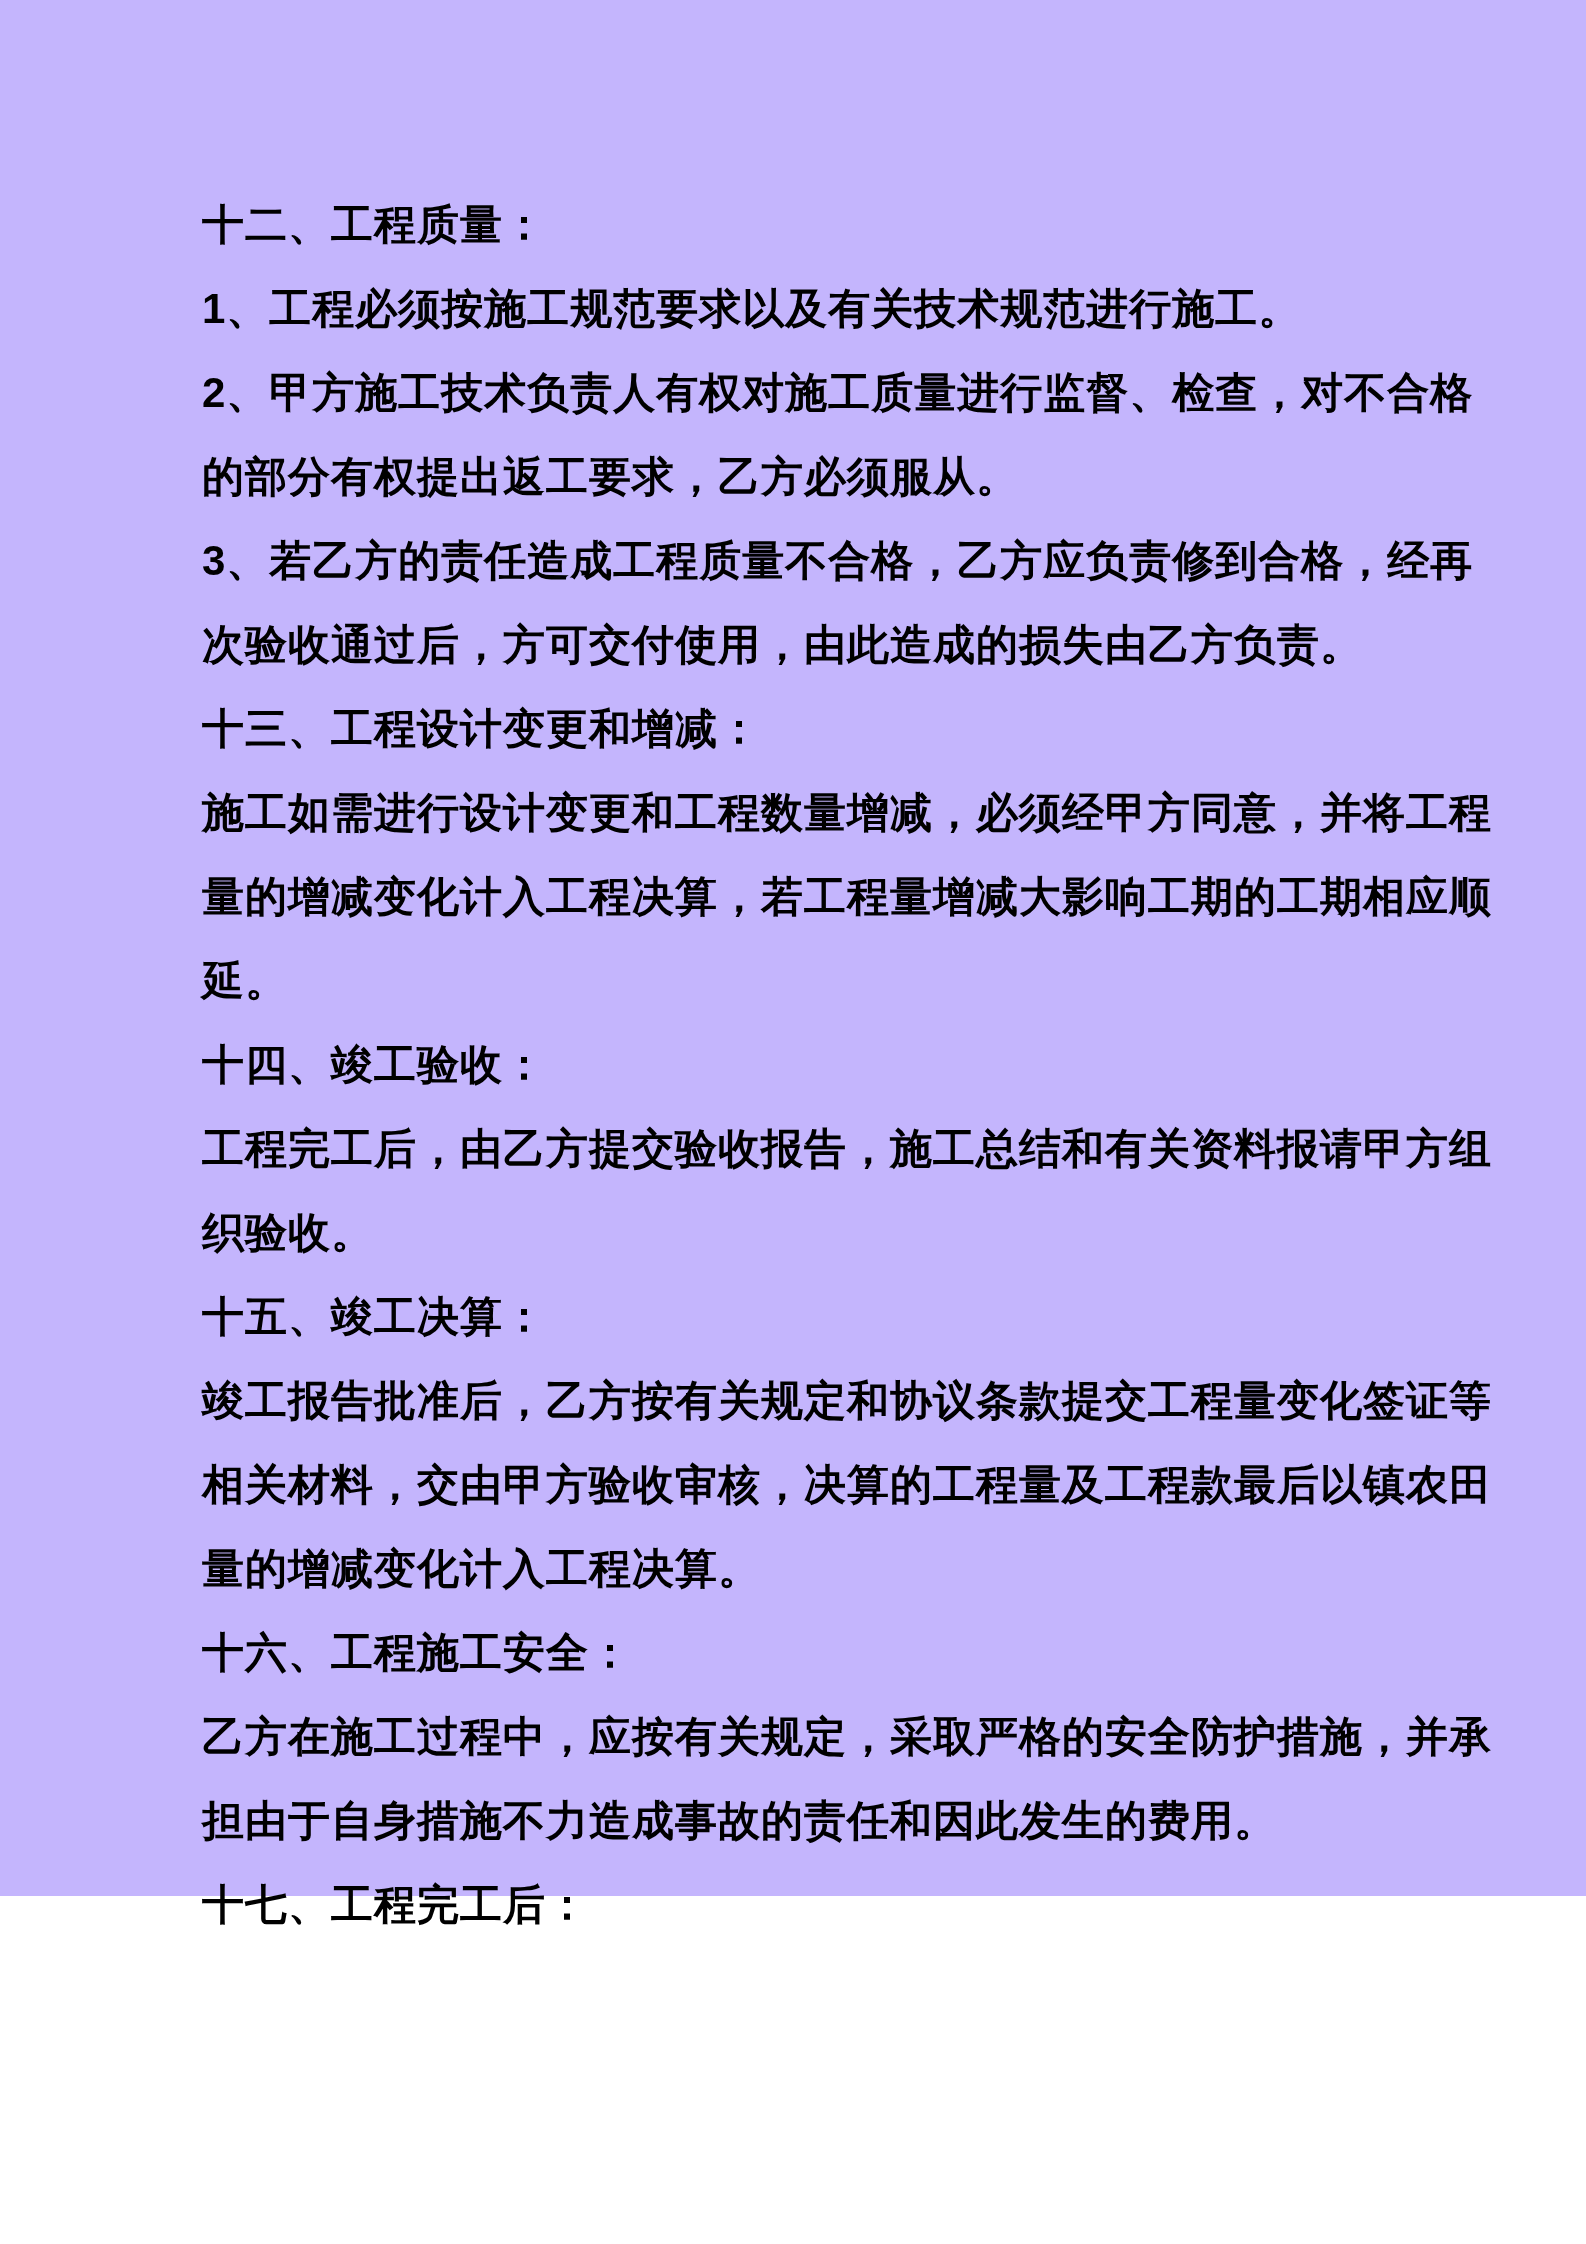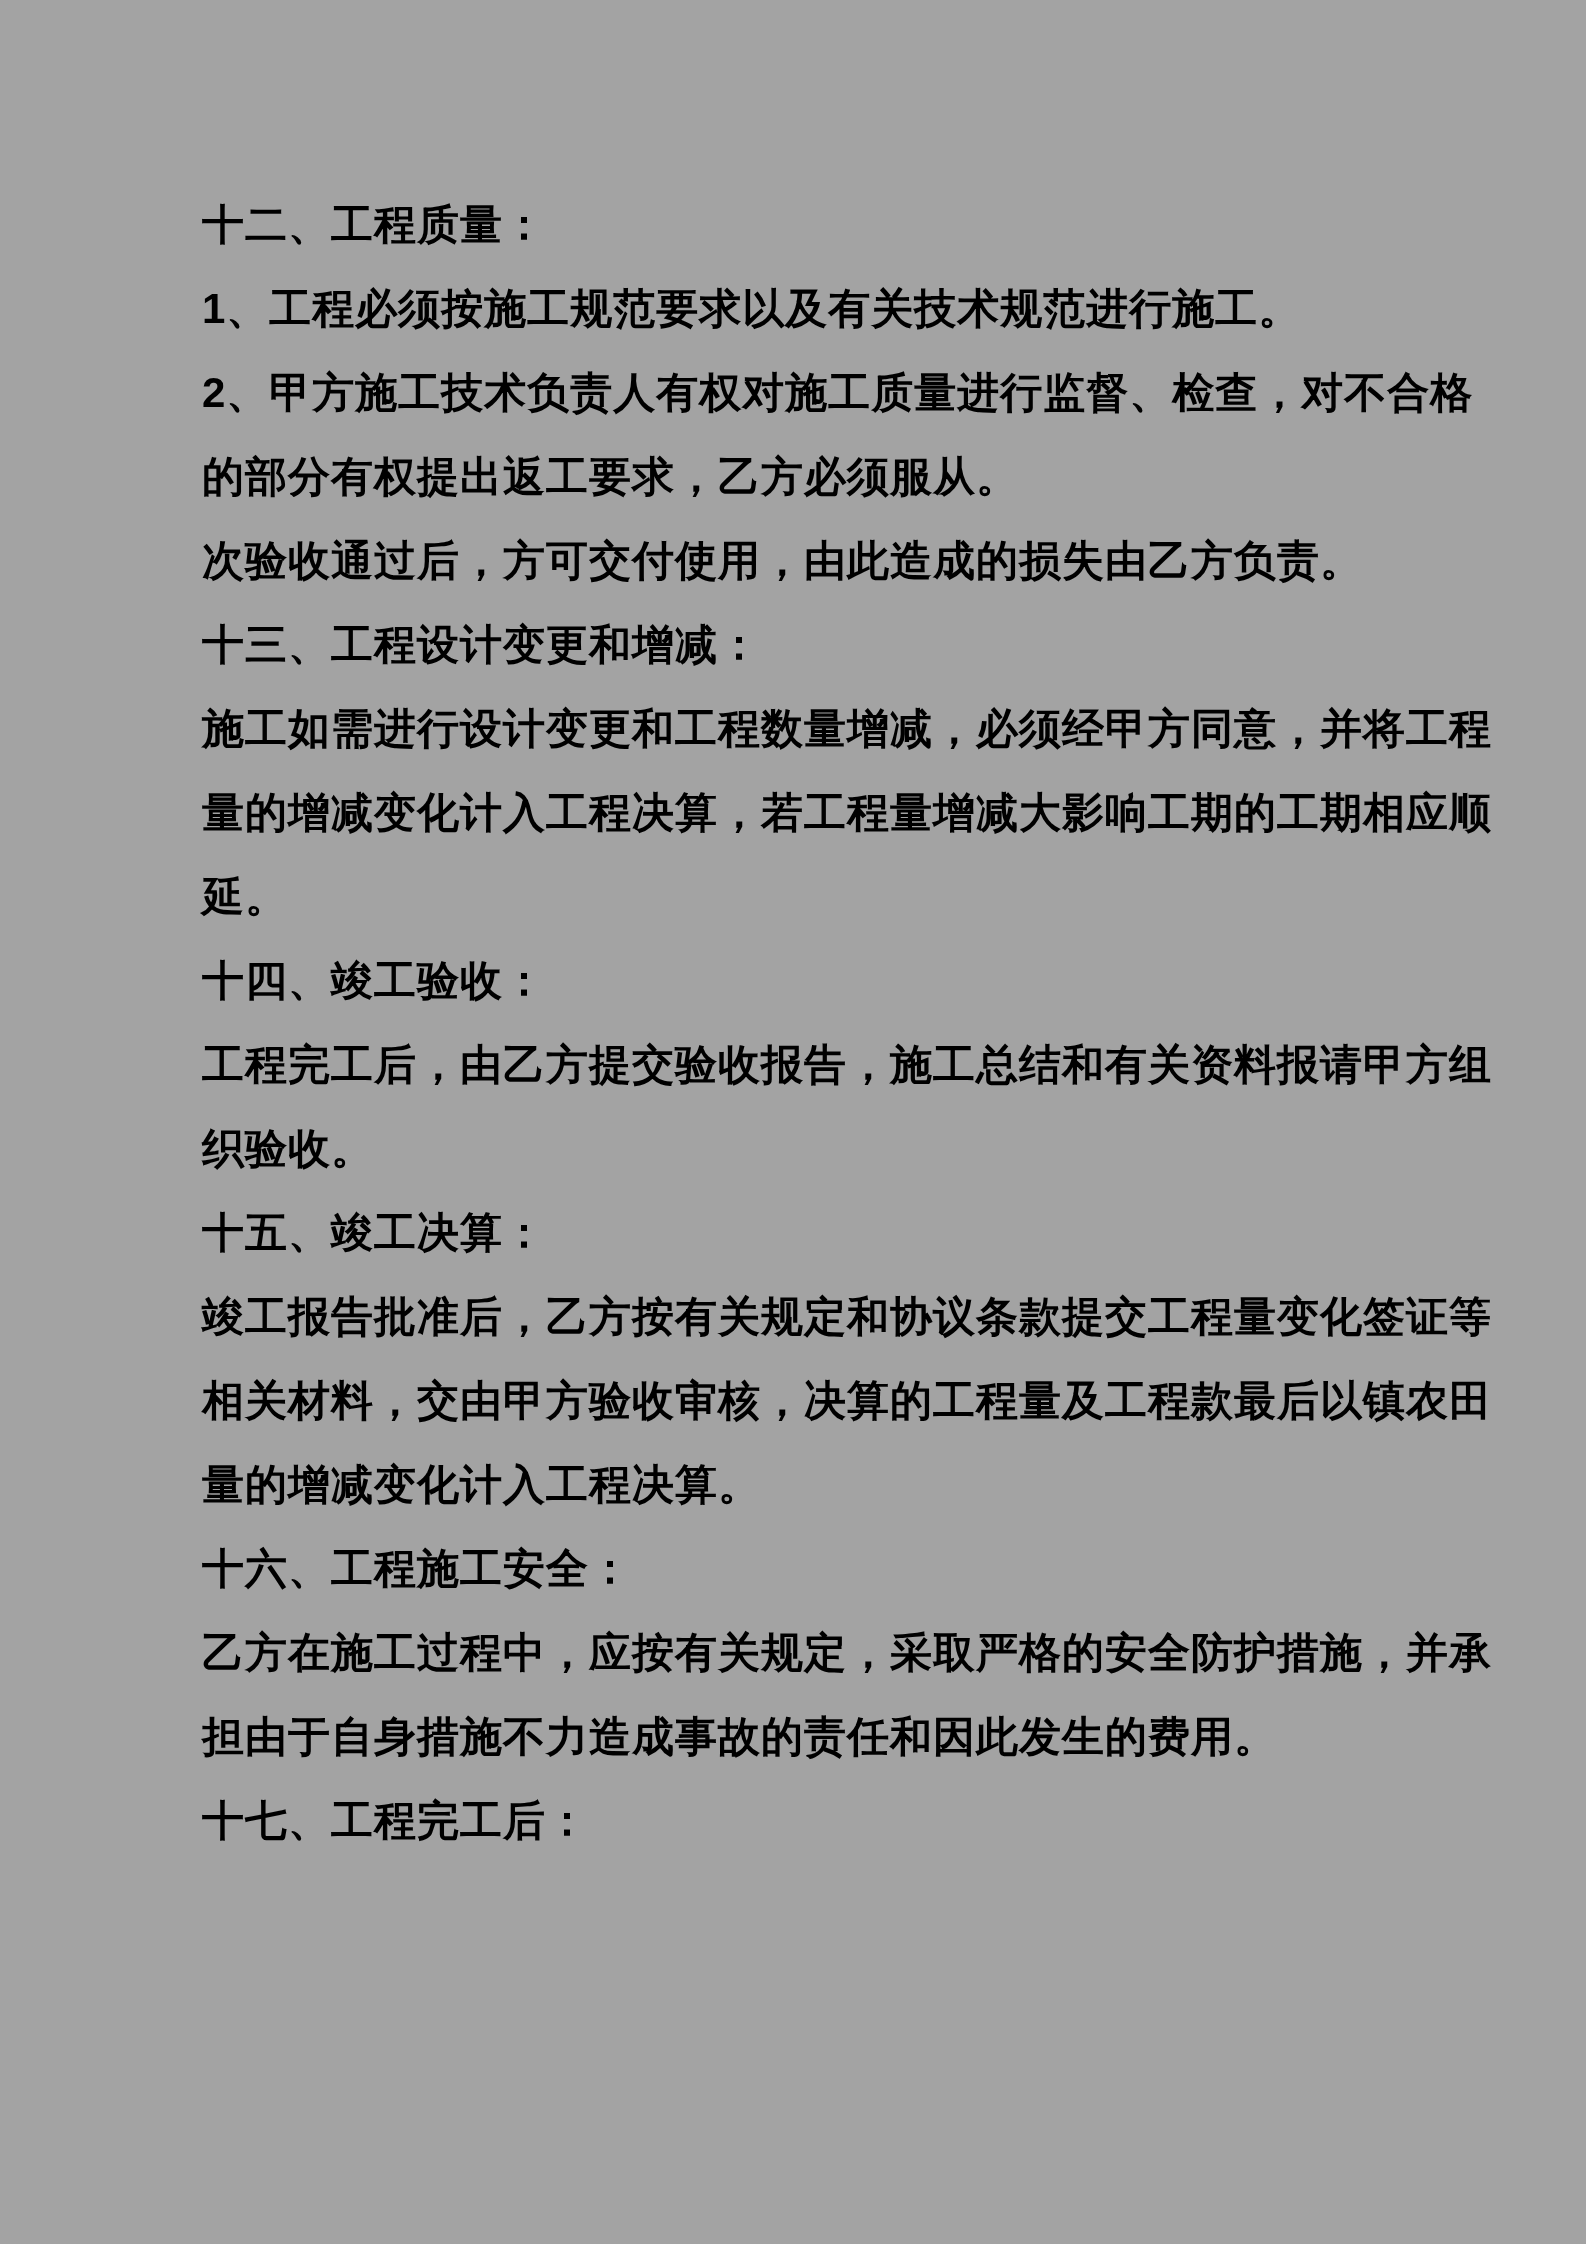--- a/index.html
+++ b/index.html
@@ -9,22 +9,22 @@
   }
   body {
     width: 1586px;
     height: 2244px;
     overflow: hidden;
     font-family: "Liberation Sans", sans-serif;
   }
   .page {
     box-sizing: border-box;
     width: 1586px;
-    height: 2244px;
-    background: #a3a3a3;
+    height: 1896px;
+    background: #c4b5fd;
     padding: 183px 140px 0 202px;
   }
   .line {
     height: 84px;
     line-height: 84px;
     font-size: 42px;
     color: #000000;
     font-weight: 700;
     white-space: nowrap;
     letter-spacing: 1px;
@@ -34,20 +34,21 @@
   }
 </style>
 </head>
 <body>
 
 <div class="page">
     <div class="line heading">十二、工程质量：</div>
     <div class="line">1、工程必须按施工规范要求以及有关技术规范进行施工。</div>
     <div class="line">2、甲方施工技术负责人有权对施工质量进行监督、检查，对不合格</div>
     <div class="line">的部分有权提出返工要求，乙方必须服从。</div>
+    <div class="line">3、若乙方的责任造成工程质量不合格，乙方应负责修到合格，经再</div>
     <div class="line">次验收通过后，方可交付使用，由此造成的损失由乙方负责。</div>
     <div class="line heading">十三、工程设计变更和增减：</div>
     <div class="line">施工如需进行设计变更和工程数量增减，必须经甲方同意，并将工程</div>
     <div class="line">量的增减变化计入工程决算，若工程量增减大影响工期的工期相应顺</div>
     <div class="line">延。</div>
     <div class="line heading">十四、竣工验收：</div>
     <div class="line">工程完工后，由乙方提交验收报告，施工总结和有关资料报请甲方组</div>
     <div class="line">织验收。</div>
     <div class="line heading">十五、竣工决算：</div>
     <div class="line">竣工报告批准后，乙方按有关规定和协议条款提交工程量变化签证等</div>

